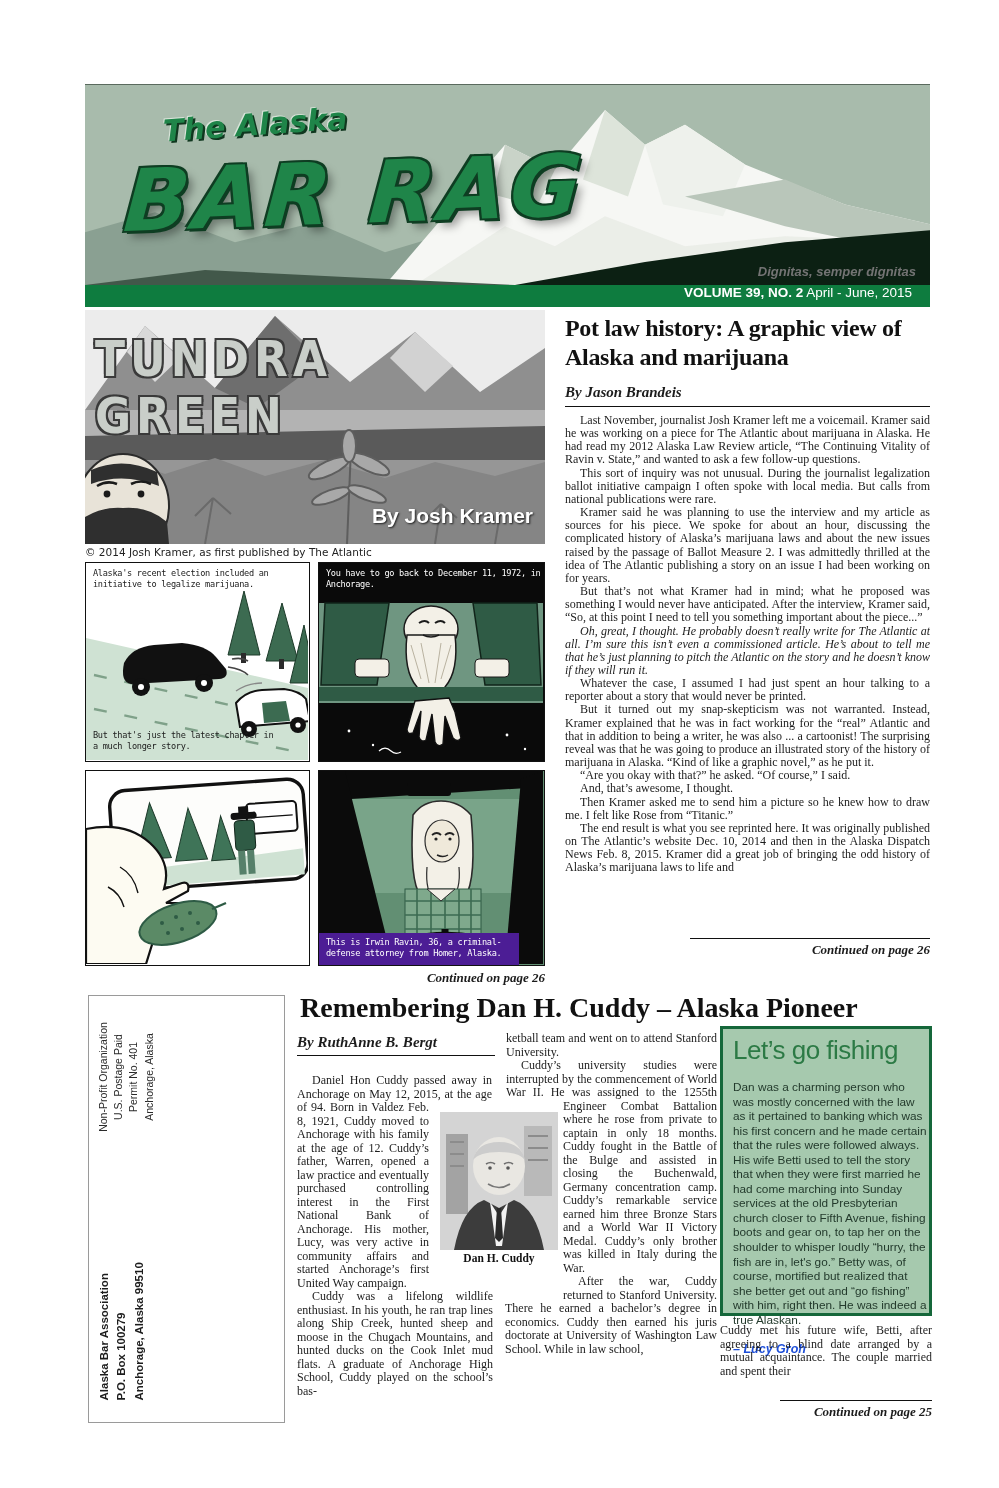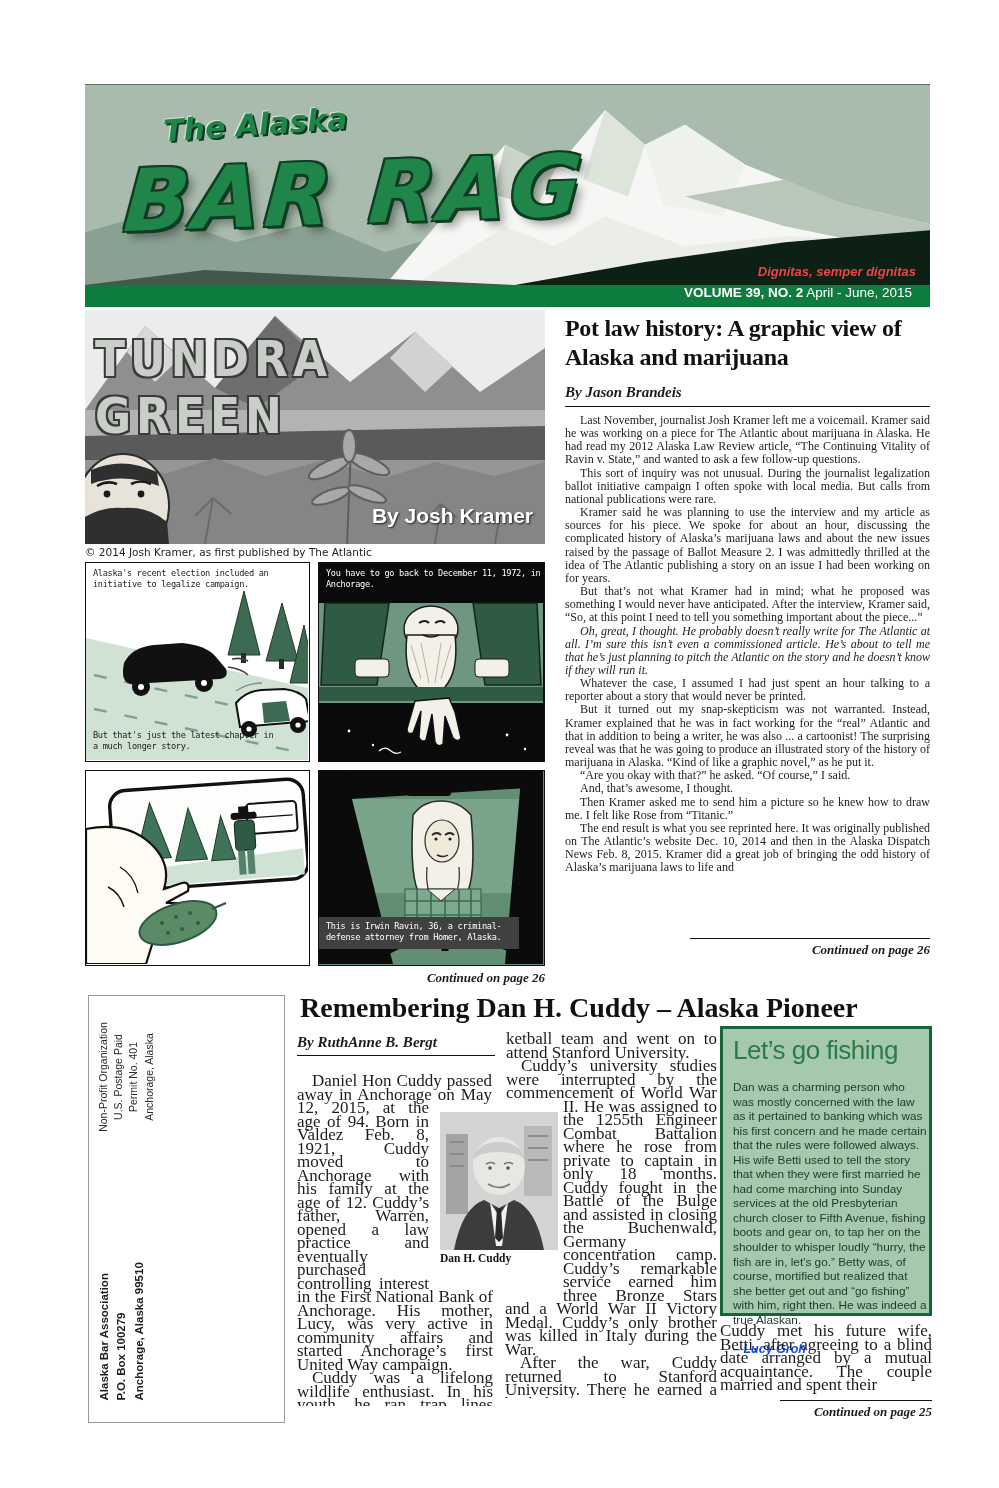--- a/index.html
+++ b/index.html
@@ -16,21 +16,21 @@
 
   
   .masthead{left:85px;top:84px;width:845px;height:201px;overflow:hidden;border-top:1px solid #5a6a5e}
   .masthead svg{position:absolute;left:0;top:0;width:100%;height:100%}
   .mh-prefix{position:absolute;left:78px;top:22px;font:bold italic 30px "DejaVu Sans",sans-serif;
     color:var(--green);transform:rotate(-4deg);
     text-shadow:2px 2px 0 #10371f, -1px -1px 0 #d9e4da}
   .mh-main{position:absolute;left:40px;top:58px;font:bold italic 86px "DejaVu Sans",sans-serif;
     letter-spacing:4px;color:var(--green);transform:skewX(-6deg) rotate(-2deg);
     text-shadow:3px 3px 0 #0e3d22,-2px -2px 0 #0e3d22,2px -2px 0 #0e3d22,-2px 2px 0 #0e3d22,7px 7px 9px rgba(0,0,0,.35)}
-  .mh-tagline{position:absolute;right:14px;bottom:6px;font:bold italic 13px "Liberation Sans",sans-serif;color:#ef4444}
+  .mh-tagline{position:absolute;right:14px;bottom:6px;font:bold italic 13px "Liberation Sans",sans-serif;color:#737373}
   .volume-bar{left:85px;top:285px;width:845px;height:22px;background:var(--bar_green);
     color:#fff;text-align:right;padding-right:18px;line-height:22px;
     font:13.5px "Liberation Sans",sans-serif}
   .volume-bar b{font-weight:bold}
 
   
   .comic-title{left:85px;top:310px;width:460px;height:234px;overflow:hidden;background:#ececec}
   .comic-title svg{position:absolute;left:0;top:0}
   .tg-title{position:absolute;left:10px;top:26px;width:445px;font:bold 44px "DejaVu Sans",sans-serif;
     letter-spacing:5px;word-spacing:18px;color:#c9cec9;transform:scaleY(1.12);
@@ -45,21 +45,21 @@
   .p2{left:318px;top:562px;width:227px;height:200px;background:#0a0a0a}
   .p3{left:85px;top:770px;width:225px;height:196px}
   .p4{left:318px;top:770px;width:227px;height:196px;background:#628f73}
   .cap{position:absolute;font-family:"DejaVu Sans Mono",monospace;font-size:8.6px;line-height:1.3;
     letter-spacing:-.3px;color:#1a1a1a}
   .cap.white{color:#fff}
   .p1-top{left:7px;top:5px;width:205px}
   .p1-bot{left:7px;bottom:9px;width:190px}
   .p2-top{left:7px;top:5px;width:215px}
   .p3-cap{right:5px;bottom:7px;width:118px}
-  .p4-strip{left:0;bottom:16px;width:200px;background:#404040;padding:4px 7px 6px 7px}
+  .p4-strip{left:0;bottom:0;width:200px;background:#4c1d95;padding:4px 7px 6px 7px}
 
   .continued{font:bold italic 13px "Liberation Serif",serif;text-align:right}
   .rule{border-top:1.6px solid #111}
   .comic-cont{left:305px;top:970px;width:240px}
 
   
   .a1-head{left:565px;top:314px;width:370px;font:bold 24px "Liberation Serif",serif;
     line-height:1.2;letter-spacing:-.3px;color:#111}
   .a1-byline{left:565px;top:384px;width:365px;font:bold italic 15px "Liberation Serif",serif}
   .a1-rule{left:565px;top:406px;width:365px}
@@ -75,30 +75,30 @@
   .rot{transform:rotate(-90deg)}
   .indicia{left:48px;top:1052px;width:145px;height:50px;text-align:center;
     font:10.5px/1.45 "Liberation Sans",sans-serif;color:#2a2a2a}
   .retaddr{left:38px;top:1298px;width:160px;height:45px;
     font:bold 11.5px/1.5 "Liberation Sans",sans-serif;color:#1c1c1c}
 
   
   .a2-head{left:300px;top:992px;width:632px;font:bold 28px "Liberation Serif",serif;color:#111}
   .a2-byline{left:297px;top:1034px;width:198px;font:bold italic 15px "Liberation Serif",serif}
   .a2-byline .rule{margin-top:4px}
-  .a2col p{font-size:17px;line-height:13.5px}
+  .a2col p{font-size:12px;line-height:13.5px}
   .col1{left:297px;top:1074px;width:196px;height:332px;overflow:hidden}
   .col2{left:505px;top:1032px;width:212px;height:366px;overflow:hidden}
   .col3p{left:720px;top:1324px;width:212px;height:72px;overflow:hidden}
   .sp-a1{float:right;width:1px;height:38px}
   .sp-b1{float:right;clear:right;width:64px;height:172px}
   .sp-a2{float:left;width:1px;height:80px}
   .sp-b2{float:left;clear:left;width:58px;height:178px}
   .photo{left:440px;top:1112px;width:118px;height:138px;overflow:hidden;background:#cfcfcf}
-  .photo-cap{left:440px;top:1252px;width:118px;text-align:left;
+  .photo-cap{left:440px;top:1252px;width:118px;text-align:center;
     font:bold 11.5px "Liberation Serif",serif;color:#111}
   .a2-cont{left:780px;top:1400px;width:152px}
   .a2-cont .rule{margin-bottom:3px}
 
   
   .sidebar{left:720px;top:1026px;width:212px;height:290px;background:var(--sidebar_bg);
     border:3.5px solid var(--dark_green);padding:6px 0 6px 10px}
   .sb-title{font:26px "Liberation Sans",sans-serif;color:#2c7a45;letter-spacing:-.5px}
   .sb-body{font:11.8px/14.55px "Liberation Sans",sans-serif;color:#233a2c;margin-top:14px}
   .sb-attr{text-align:left;font:bold italic 12.5px "Liberation Sans",sans-serif;color:#1d4ed8;margin-top:15px}
@@ -193,21 +193,21 @@
       <g>
         <path d="M150,140 q10,-12 26,-13 l22,-1 q16,2 22,10 l4,22 -70,6 z" fill="#fff" stroke="#111" stroke-width="2"></path>
         <polygon points="176,140 200,138 204,158 178,160" fill="#3c6b51"></polygon>
         <circle cx="163" cy="166" r="8" fill="#111"></circle>
           <circle cx="163" cy="166" r="2.6" fill="#fff"></circle>
         <circle cx="212" cy="162" r="8" fill="#111"></circle>
           <circle cx="212" cy="162" r="2.6" fill="#fff"></circle>
         <path d="M150,128 q12,-8 26,-8" stroke="#888" stroke-width="1.4" fill="none"></path>
       </g>
     </svg>
-    <div class="cap p1-top">Alaska's recent election included an initiative to legalize campaign.</div>
+    <div class="cap p1-top">Alaska's recent election included an initiative to legalize marijuana.</div>
     <div class="cap p1-bot">But that's just the latest chapter in a much longer story.</div>
   </div>
 
   <div class="abs panel p2">
     <svg width="224" height="197">
       <rect width="224" height="197" fill="#0a0a0a"></rect>
       <rect y="40" width="224" height="100" fill="#6f9681"></rect>
       <polygon points="6,40 70,40 58,122 2,122" fill="#2f5b45" stroke="#11241a" stroke-width="1.5"></polygon>
       <polygon points="218,40 154,40 166,122 222,122" fill="#2f5b45" stroke="#11241a" stroke-width="1.5"></polygon>
       <rect x="36" y="96" width="34" height="18" rx="4" fill="#f3f0e7" stroke="#1a1a1a"></rect>

